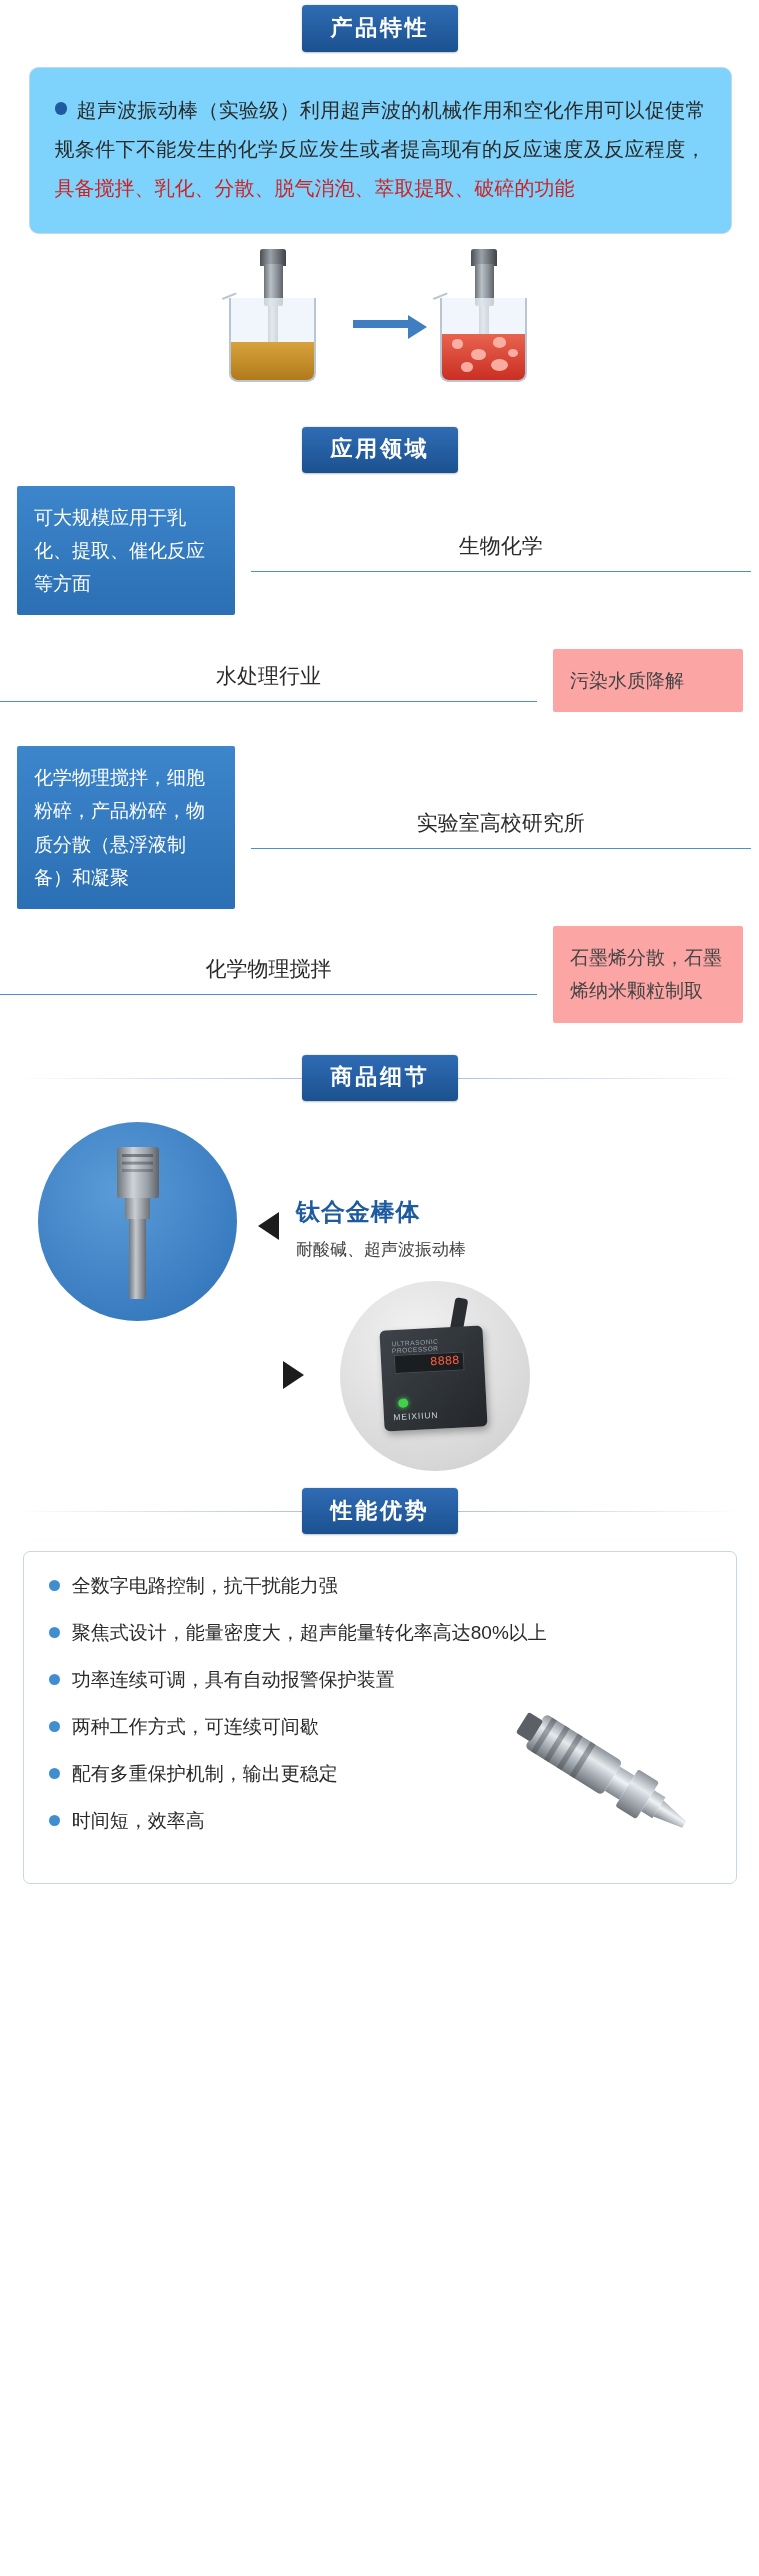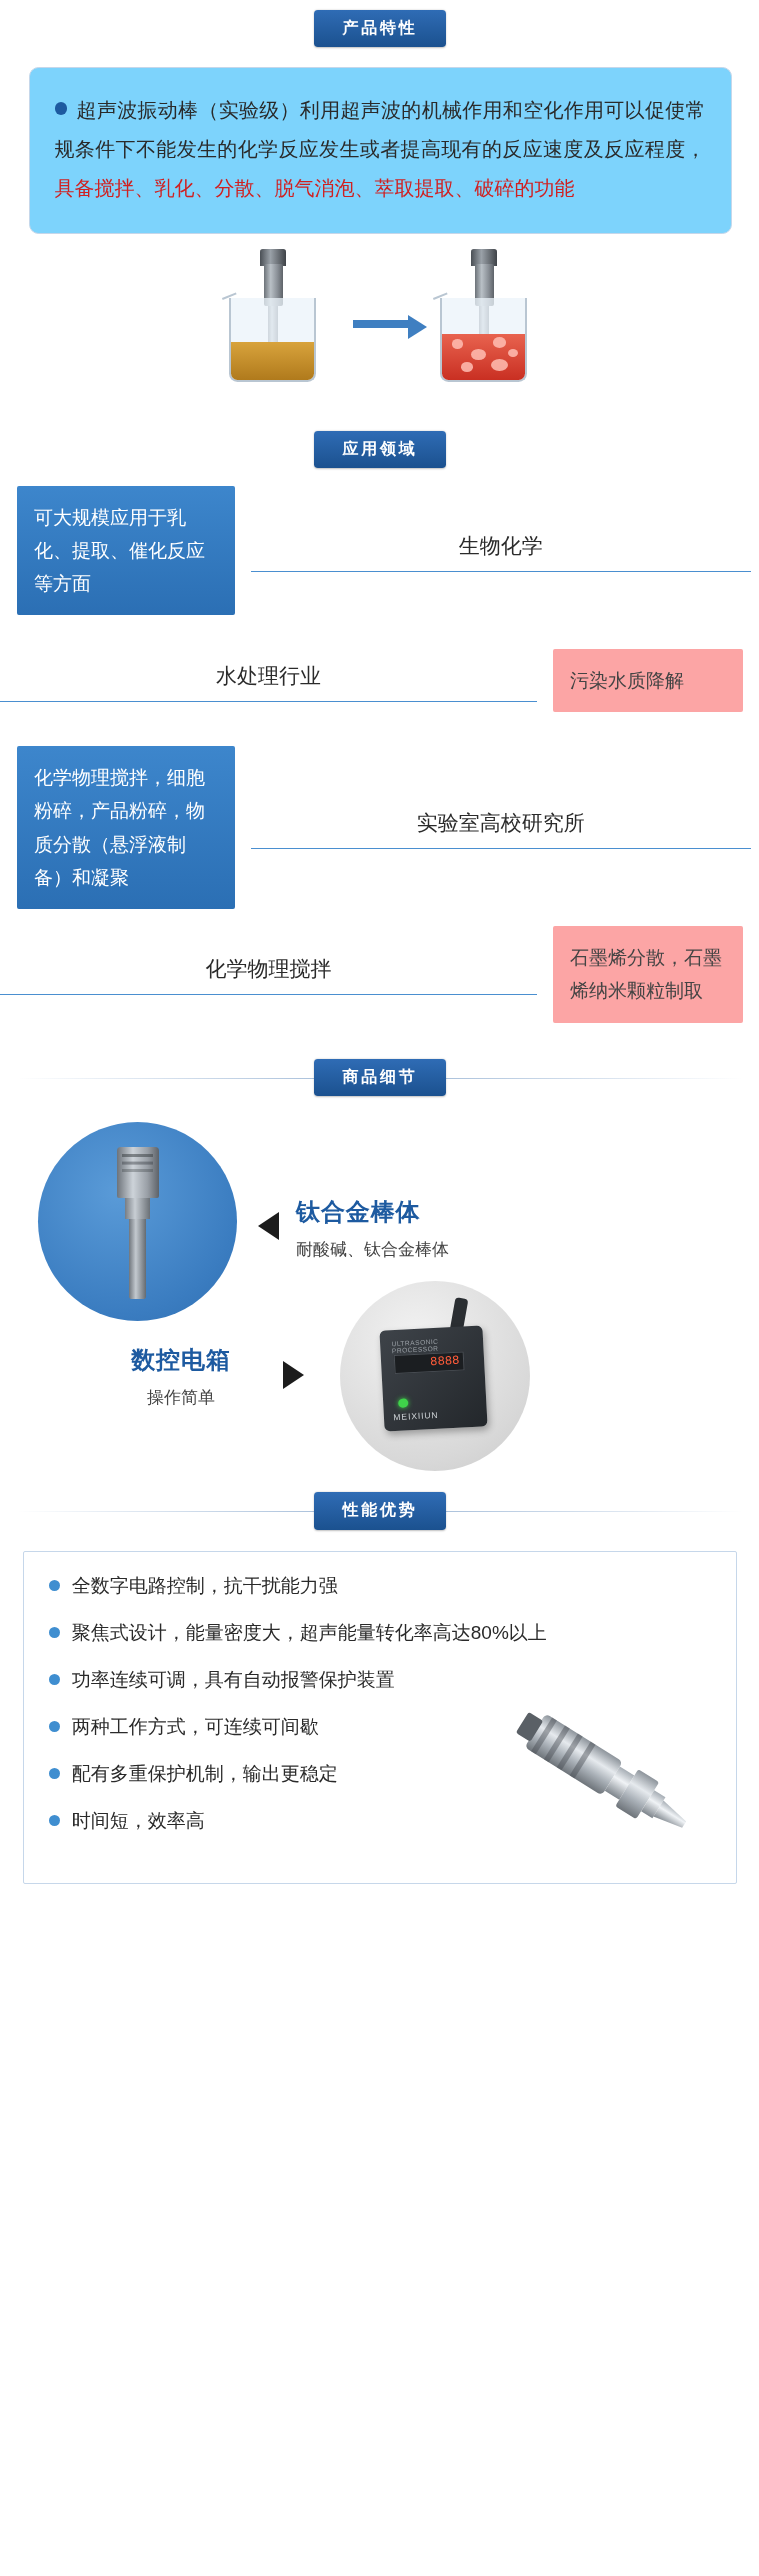--- a/index.html
+++ b/index.html
@@ -31,21 +31,21 @@
     top: 50%;
     height: 0.9px;
     background: linear-gradient(to right, rgba(30,90,160,0.0), rgba(30,90,160,0.45), rgba(30,90,160,0.0));
   }
   .section-banner .pill {
     position: relative;
     z-index: 2;
     background: #1d5aa0;
     background: linear-gradient(to bottom, #2f6cb5 0%, #1b518f 100%);
     color: #fff;
-    font-size: 16px;
+    font-size: 22px;
     letter-spacing: 2.8px;
     padding: 7.6px 28.5px 8.5px 28.5px;
     border-radius: 3.8px;
     box-shadow: 0 0.9px 1.9px rgba(0,0,0,0.25);
     font-weight: bold;
   }
 
   
   .feature-card {
     margin: 9.5px 28.5px 0 28.5px;
@@ -323,21 +323,21 @@
     position: absolute;
     left: 91px; top: 232px;
     text-align: center;
     width: 180px;
   }
 
   
   .adv-card {
     margin: 11.4px 23px 0 23px;
     border: 0.9px solid #c6d7ea;
-    border-radius: 2px;
+    border-radius: 7px;
     padding: 21px 25px 28.5px 25px;
     position: relative;
     min-height: 247px;
     text-align: right;
   }
   .adv-item {
     font-size: 19px;
     color: #2a2a2a;
     margin-bottom: 21px;
     display: flex;
@@ -446,39 +446,35 @@
       <div class="head"></div>
       <div class="neck"></div>
       <div class="shaft"></div>
     </div>
   </div>
 
   <div class="tri-left"></div>
 
   <div class="detail-text-1">
     <div class="detail-title">钛合金棒体</div>
-    <div class="detail-sub">耐酸碱、钛合金棒体</div>
+    <div class="detail-sub">耐酸碱、超声波振动棒</div>
   </div>
 
   <div class="circle-photo circle-2">
     <div class="box-cable"></div>
     <div class="box-device">
       <div class="toptxt">ULTRASONIC PROCESSOR</div>
       <div class="screen">8888</div>
       <div class="led"></div>
       <div class="brandtxt">MEIXIIUN</div>
     </div>
   </div>
 
   <div class="tri-right"></div>
 
-  <div class="detail-text-2">
-    <div class="detail-title">数控电箱</div>
-    <div class="detail-sub">操作简单</div>
-  </div>
 
 </div>
 
 <div class="section-banner" style="margin-top:9.5px;justify-content:center;">
   <div class="rule"></div>
   <div class="pill">性能优势</div>
 </div>
 
 <div class="adv-card">
 

